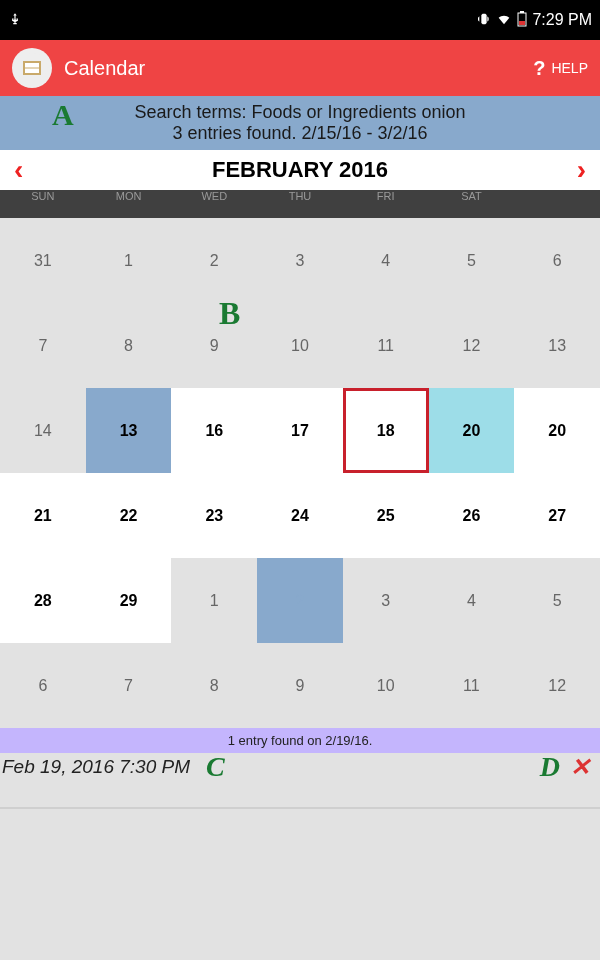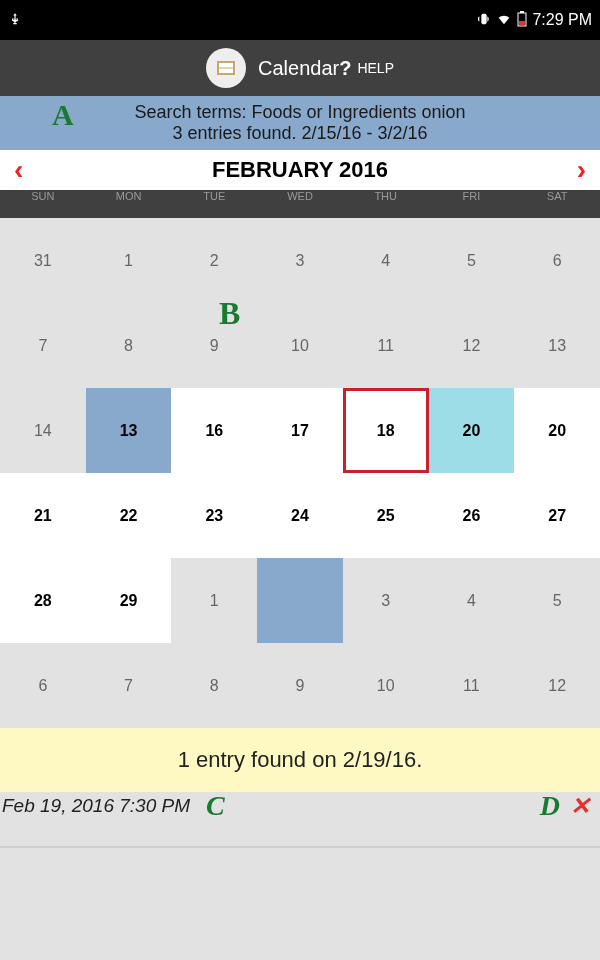--- a/index.html
+++ b/index.html
@@ -1,41 +1,41 @@
 <!DOCTYPE html>
 <html><head>
 <meta charset="utf-8">
 <style>
   * { margin: 0; padding: 0; box-sizing: border-box; }
   html, body { width: 600px; height: 960px; font-family: Arial, sans-serif; background: #e2e2e2; overflow: hidden; }
   .status-bar { height: 40px; background: #000; color: #fff; display: flex; align-items: center; justify-content: space-between; padding: 0 8px; font-size: 14px; }
   .status-left { display: flex; align-items: center; gap: 4px; }
   .status-right { display: flex; align-items: center; gap: 4px; }
-  .app-bar { height: 56px; background: #404040; color: #fff; display: flex; align-items: center; justify-content: center; padding: 0 12px; }
+  .app-bar { height: 56px; background: #ef4444; color: #fff; display: flex; align-items: center; justify-content: space-between; padding: 0 12px; }
   .app-bar-left { display: flex; align-items: center; gap: 12px; }
   .app-icon { width: 40px; height: 40px; border-radius: 50%; background: #eee; display: flex; align-items: center; justify-content: center; }
   .app-title { font-size: 20px; }
   .help-btn { display: flex; align-items: center; gap: 6px; font-size: 14px; }
   .search-banner { background: #88a9cc; padding: 6px 0 6px 0; position: relative; text-align: center; font-size: 18px; color: #1a1a1a; }
   .annot-A { position: absolute; left: 52px; top: 2px; color: #1a7a32; font-family: Georgia, serif; font-size: 30px; font-weight: bold; }
   .month-header { background: #fff; height: 40px; display: flex; align-items: center; justify-content: space-between; padding: 0 14px; }
   .chevron { color: #e22; font-size: 28px; font-weight: bold; cursor: pointer; user-select: none; }
   .month-title { font-size: 22px; font-weight: 700; }
   .weekday-row { display: grid; grid-template-columns: repeat(7, 1fr); background: #404040; height: 28px; }
   .weekday-cell { display: flex; align-items: flex-start; justify-content: center; font-size: 11px; color: #999; }
   .calendar-grid { position: relative; border-radius: 17px; }
   .week-row { display: grid; grid-template-columns: repeat(7, 1fr); height: 85px; }
   .day-cell { display: flex; align-items: center; justify-content: center; font-size: 16px; color: #666; background: #e2e2e2; }
   .day-cell.present { background: #fff; color: #000; font-weight: bold; }
   .day-cell.hit { background: #88a9cc; color: #000; font-weight: bold; }
   .day-cell.today { background: #fff; color: #000; font-weight: bold; border: 3px solid #c8202c; }
   .day-cell.selected { background: #9ddde8; color: #000; font-weight: bold; }
   .day-cell.hit-next { background: #88a9cc; color: #88a9cc; }
   .annot-B { position: absolute; left: 219px; top: 77px; color: #1a7a32; font-family: Georgia, serif; font-size: 32px; font-weight: bold; }
-  .entry-banner { background: #fef9c3; text-align: center; font-size: 22px; padding: 19px 0; color: #222; }
+  .entry-banner { background: #c4b5fd; text-align: center; font-size: 13px; padding: 5px 0; color: #222; }
   .entry-row { background: #e2e2e2; display: flex; align-items: flex-end; justify-content: space-between; padding: 2px 10px 2px 2px; font-size: 19px; color: #222; position: relative; height: 32px; font-style: italic; }
   .entry-left { display: flex; align-items: center; gap: 16px; }
   .annot-C { color: #1a7a32; font-family: Georgia, serif; font-size: 28px; font-weight: bold; }
   .annot-D { color: #1a7a32; font-family: Georgia, serif; font-size: 28px; font-weight: bold; }
   .entry-right { display: flex; align-items: center; gap: 10px; }
   .close-x { color: #d33; font-size: 24px; font-weight: bold; cursor: pointer; }
   .divider-below { height: 24px; background: #e2e2e2; border-bottom: 2px solid #cfcfcf; }
 </style>
 </head>
 <body>
@@ -95,21 +95,20 @@
 
 <div class="month-header">
   <span class="chevron">‹</span>
   <span class="month-title">FEBRUARY 2016</span>
   <span class="chevron">›</span>
 </div>
 
 <div class="weekday-row">
   <div class="weekday-cell">SUN</div>
   <div class="weekday-cell">MON</div>
-  <div class="weekday-cell">TUE</div>
   <div class="weekday-cell">WED</div>
   <div class="weekday-cell">THU</div>
   <div class="weekday-cell">FRI</div>
   <div class="weekday-cell">SAT</div>
 </div>
 
 <div class="calendar-grid" id="calendar-grid">
 
 <div class="week-row">
       <div class="day-cell">31</div>

